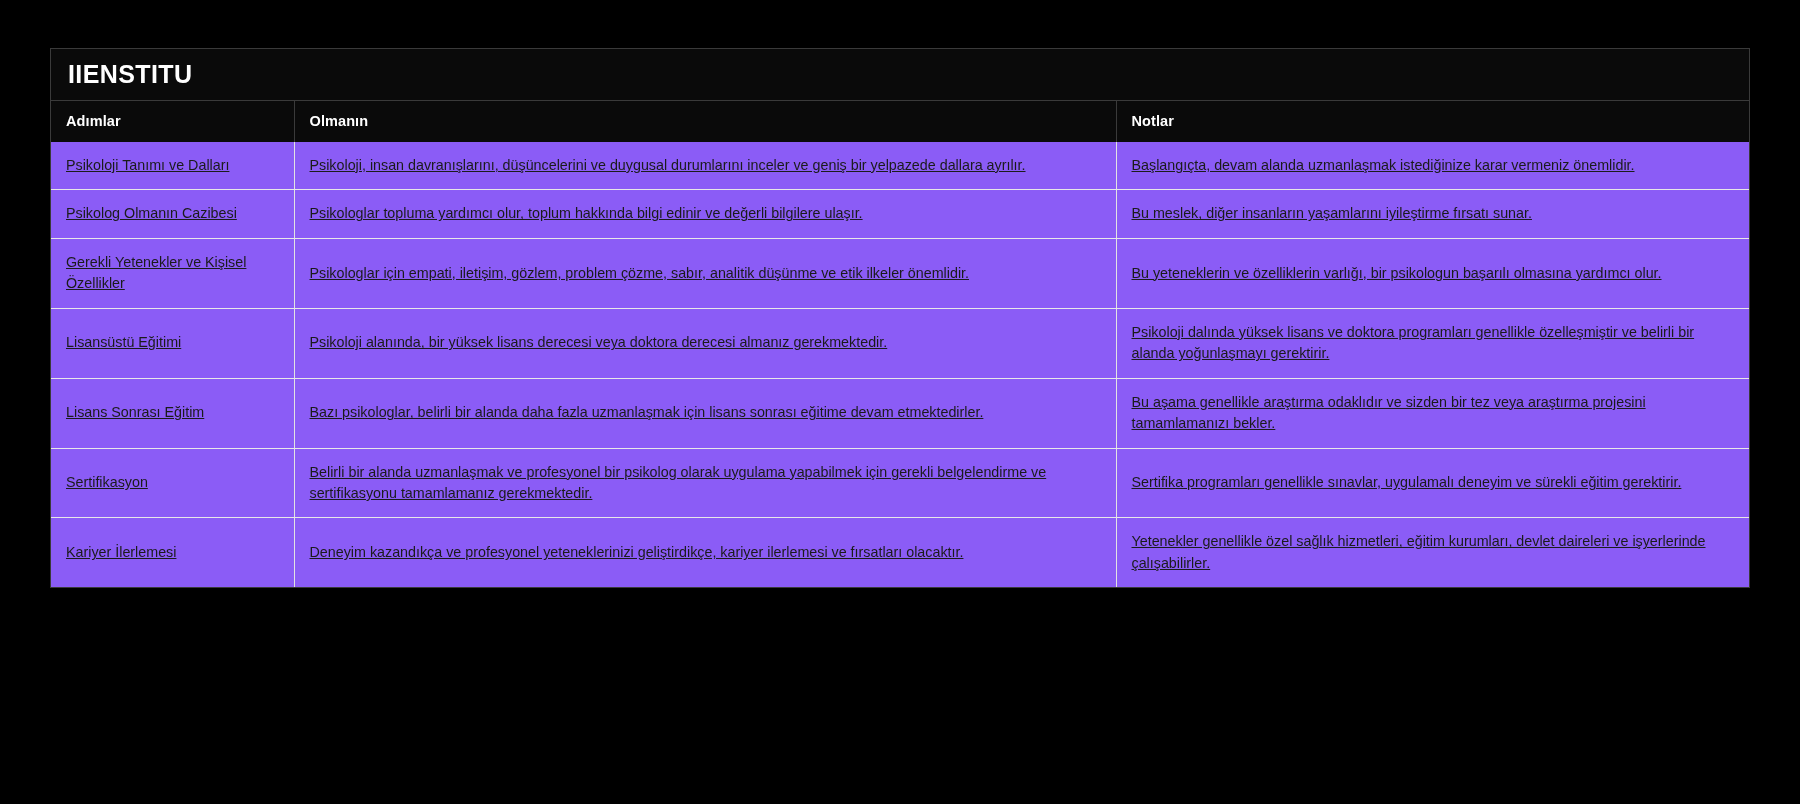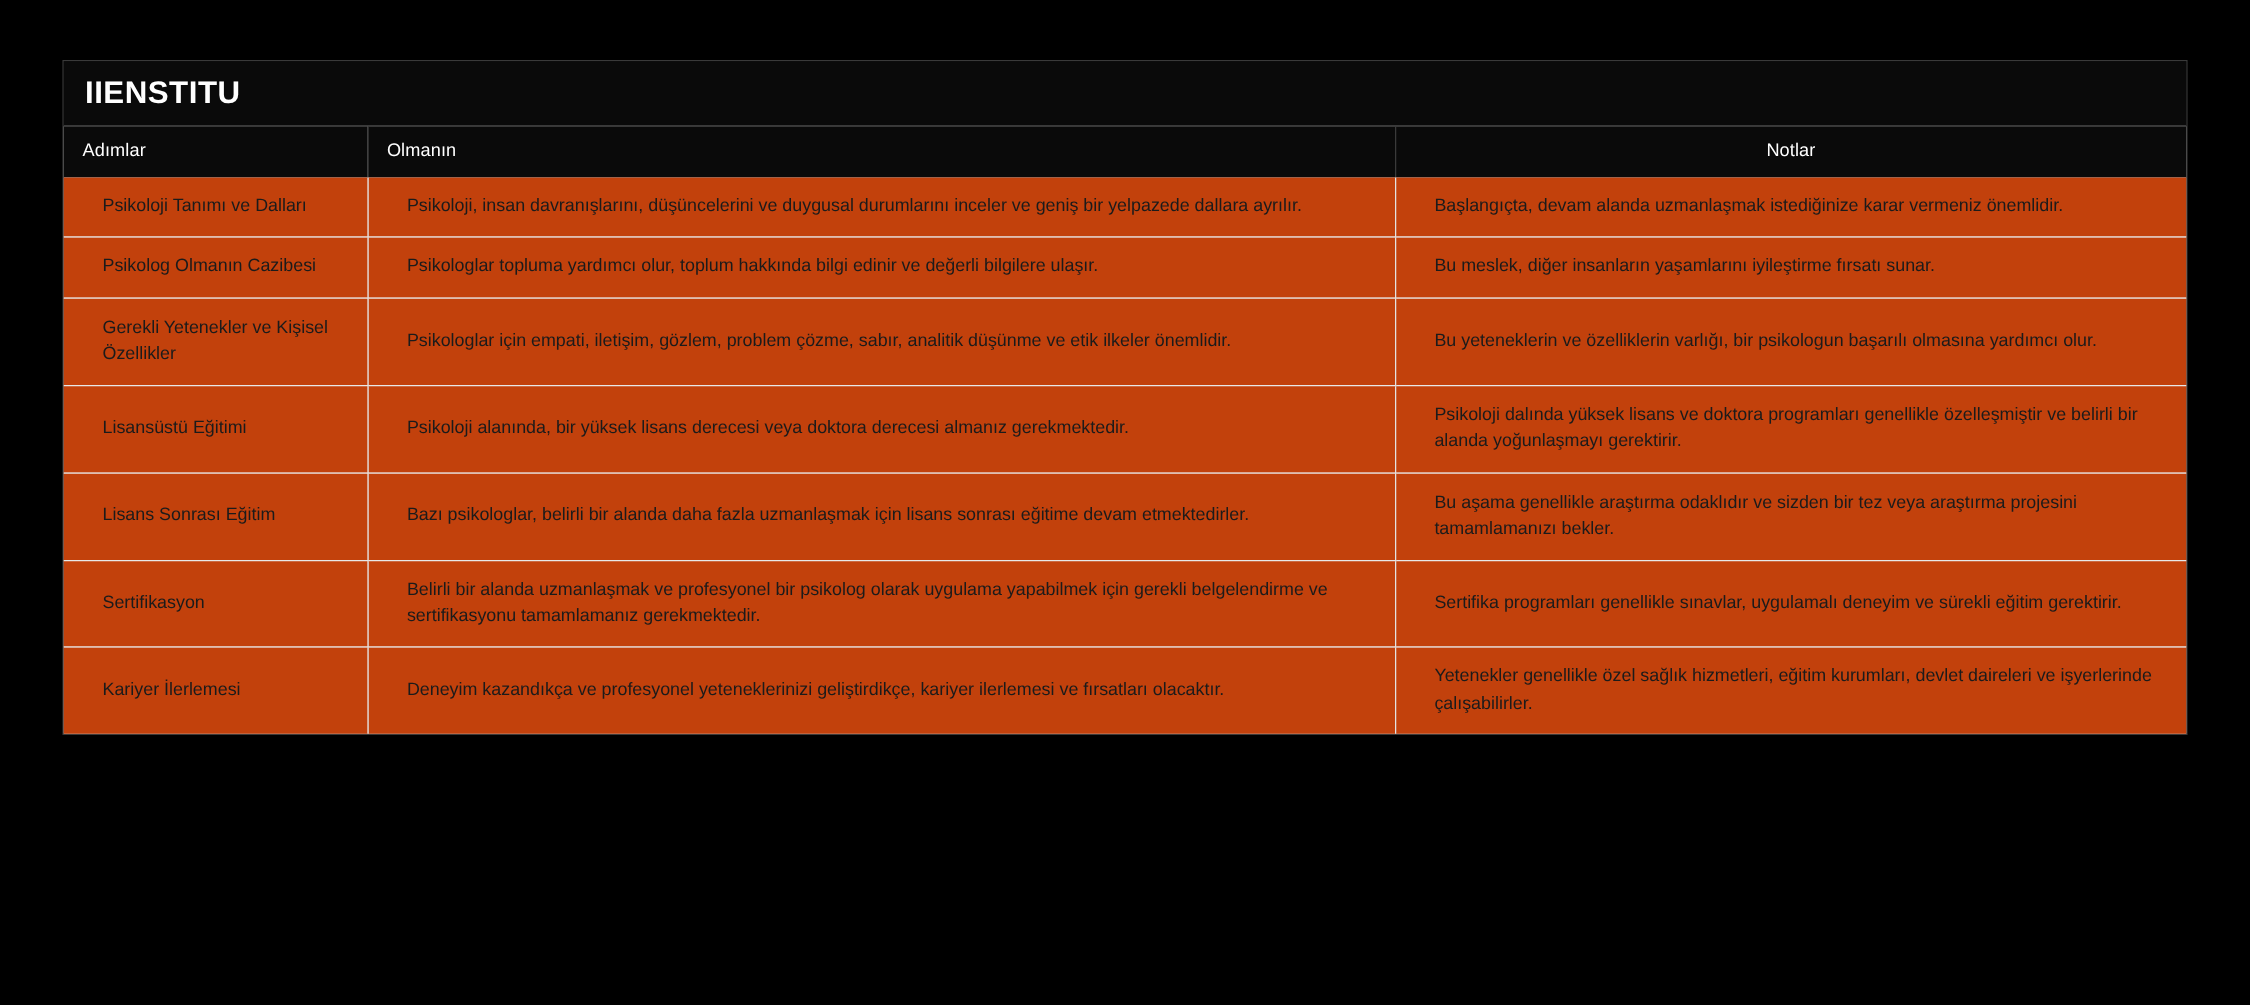--- a/index.html
+++ b/index.html
@@ -59,42 +59,43 @@
     background: #ffffff;
   }
   table.data-table col.c-steps  { width: 243px; }
   table.data-table col.c-desc   { width: 822px; }
   table.data-table col.c-notes  { width: 633px; }
 
   thead th {
     background: #0a0a0a;
     color: #ffffff;
     font-size: 14.5px;
-    font-weight: 400;
+    font-weight: 700;
     text-align: left;
     padding: 12px 15px 13px 15px;
     height: 36px;
     box-sizing: border-box;
     border-right: 1px solid #3a3a3a;
     vertical-align: middle;
     letter-spacing: 0.1px;
   }
-  thead th:last-child { border-right: none; text-align: center; }
+  thead th:last-child { border-right: none; }
 
   tbody td {
-    background: #c2410c;
+    background: #8b5cf6;
     color: #1b1b1b;
     font-size: 14.3px;
     line-height: 1.5;
-    padding: 13px 15px 13px 31px;
+    padding: 13px 15px 13px 15px;
     vertical-align: middle;
     border-right: 1px solid #e3e3e3;
     border-bottom: 1px solid #e8e8e8;
     box-sizing: border-box;
     word-wrap: break-word;
+    text-decoration: underline;
   }
   tbody td:last-child { border-right: none; }
   tbody tr:last-child td { border-bottom: none; }
 
   td.col-steps { color: #1b1b1b; }
   td.col-desc  { color: #1b1b1b; }
   td.col-notes { color: #1b1b1b; }
 </style>
 </head>
 <body>

